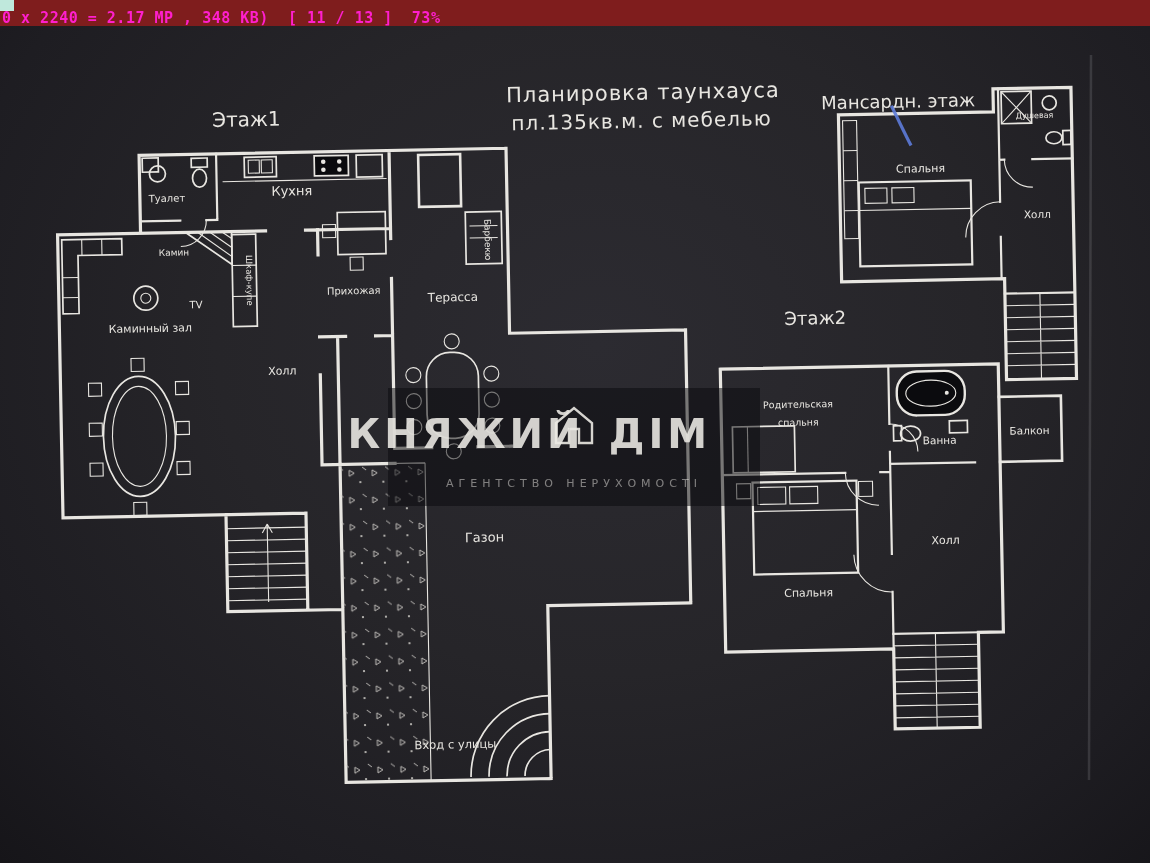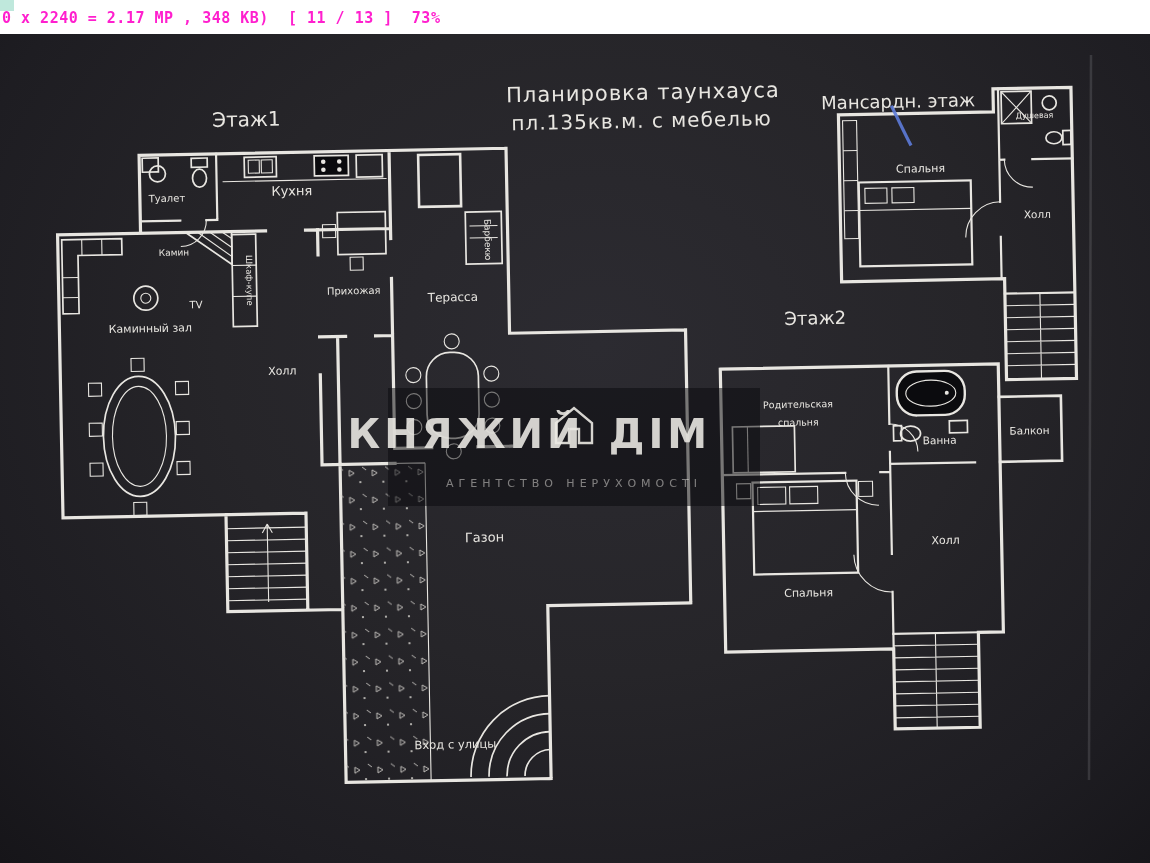--- a/index.html
+++ b/index.html
@@ -2,21 +2,21 @@
 <html style="--accent: #ff1fce; --line: #e8e6e1;"><head>
 <meta charset="utf-8">
 <style>
   html,body{margin:0;padding:0;background:#141317;}
   body{width:1150px;height:863px;overflow:hidden;position:relative;
        font-family:"DejaVu Sans",sans-serif;}
   .photo{position:absolute;inset:0;
     background:radial-gradient(ellipse at 52% 40%, #2c2b31 0%, #262529 45%, #1e1d22 78%, #161519 100%);}
   svg.plan{position:absolute;left:0;top:0;width:1150px;height:863px;color:var(--line,#e8e6e1);}
   svg.plan text{fill:currentColor;font-family:"DejaVu Sans",sans-serif;}
-  .statusbar{position:absolute;top:0;left:0;right:0;height:34px;background:#ffffff;z-index:10;}
+  .statusbar{position:absolute;top:0;left:0;right:0;height:26px;background:#7f1d1d;z-index:10;}
   .status-glyph{position:absolute;top:0;left:0;width:14px;height:11px;background:#bfe8dc;}
   .status-text{position:absolute;left:2px;top:9px;white-space:pre;
     font:bold 15px "DejaVu Sans Mono",monospace;color:var(--accent,#ff1fce);letter-spacing:.5px;}
   .w-outer{fill:none;stroke:currentColor;stroke-width:3.2;stroke-linecap:square;}
   .w-inner{fill:none;stroke:currentColor;stroke-width:2.2;stroke-linecap:square;}
   .w-med{fill:none;stroke:currentColor;stroke-width:2.6;stroke-linecap:square;}
   .furn{fill:none;stroke:currentColor;stroke-width:1.7;}
   .thin{fill:none;stroke:currentColor;stroke-width:1.1;}
   .dark{fill:#0b0b0e;stroke:currentColor;}
   .wm-big{font-size:40px;font-weight:bold;letter-spacing:4px;fill:#ebe9e3;opacity:.9;}

